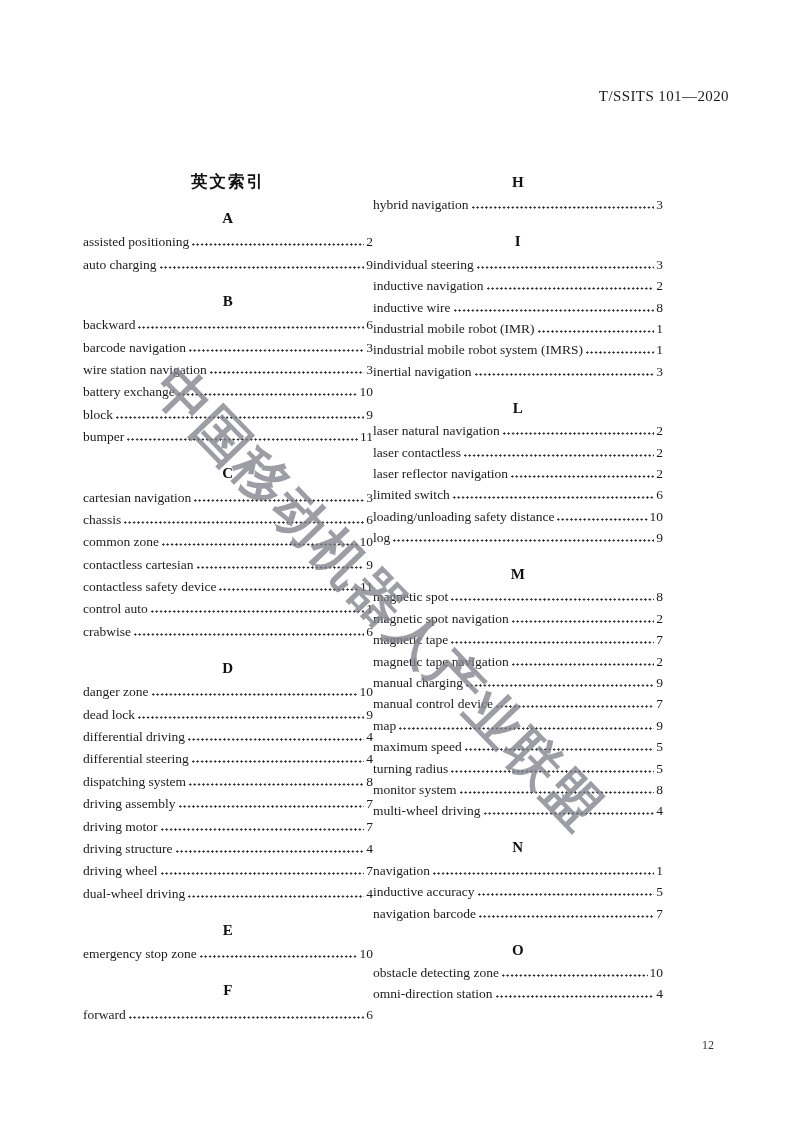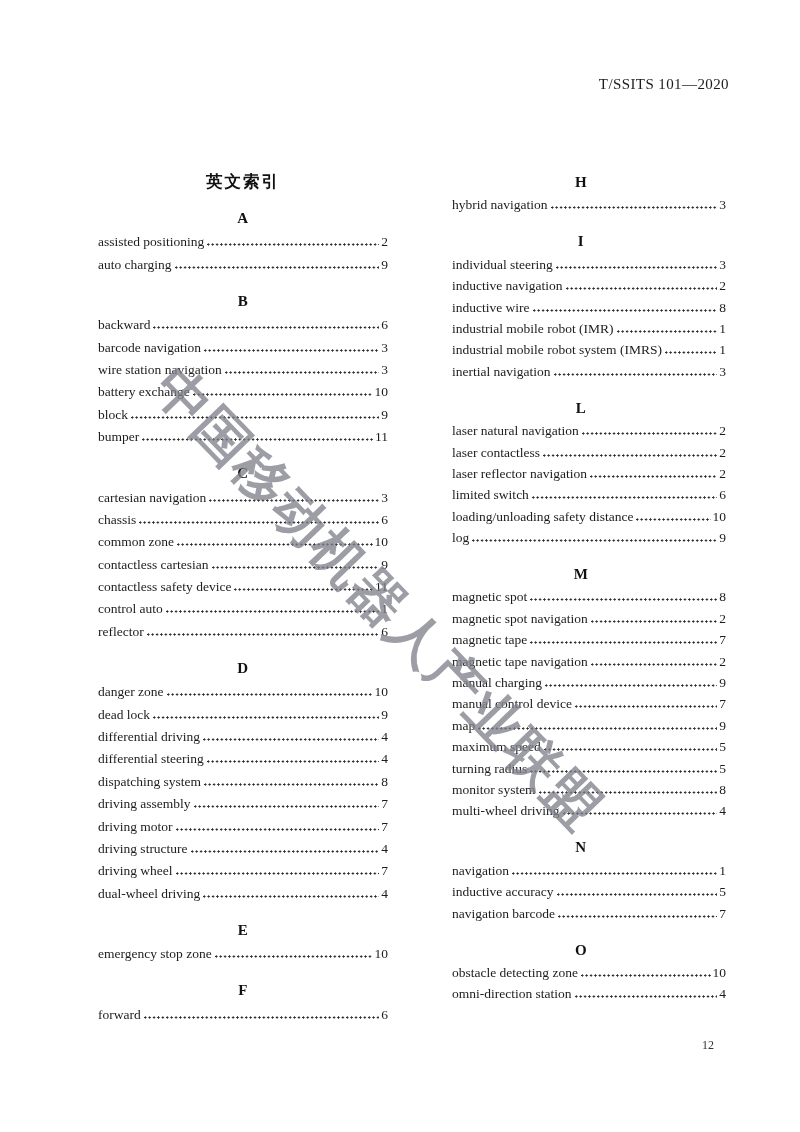--- a/index.html
+++ b/index.html
@@ -11,33 +11,32 @@
     position: relative;
     width: 800px;
     height: 1132px;
     background: #ffffff;
     overflow: hidden;
     font-family: "Liberation Serif", serif;
     color: #1c1c1c;
   }
   .doc-code {
     position: absolute;
-    top: 76px;
+    top: 88px;
     right: 71px;
     font-size: 15px;
     letter-spacing: 0.4px;
     color: #1c1c1c;
   }
   .content {
     position: absolute;
     top: 170px;
-    left: 98px;
+    left: 83px;
     width: 628px;
     display: flex;
-    justify-content: space-between;
   }
   .col {
     width: 290px;
   }
   .page-title {
     font-family: "Liberation Sans", sans-serif;
     font-weight: bold;
     font-size: 16.5px;
     line-height: 22px;
     text-align: center;
@@ -59,21 +58,20 @@
   .row {
     display: flex;
     align-items: flex-end;
     height: 22.4px;
     box-sizing: border-box;
     padding-bottom: 2px;
     font-size: 13.5px;
   }
   .col[data-col="1"] .row {
     height: 21.4px;
-    margin-left: 16px;
   }
   .term {
     white-space: nowrap;
   }
   .leader {
     flex: 1;
     align-self: flex-end;
     height: 3px;
     margin: 0 2px 4px 3px;
     background-image: radial-gradient(circle at 1.2px 1.5px, #2b2b2b 0.95px, transparent 1.25px);
@@ -182,21 +180,21 @@
           <span class="term">contactless safety device</span>
           <span class="leader"></span>
           <span class="pg">11</span>
         </div>
         <div class="row">
           <span class="term">control auto</span>
           <span class="leader"></span>
           <span class="pg">1</span>
         </div>
         <div class="row">
-          <span class="term">reflector</span>
+          <span class="term">crabwise</span>
           <span class="leader"></span>
           <span class="pg">6</span>
         </div>
         <div class="letter">D</div>
         <div class="row">
           <span class="term">danger zone</span>
           <span class="leader"></span>
           <span class="pg">10</span>
         </div>
         <div class="row">

